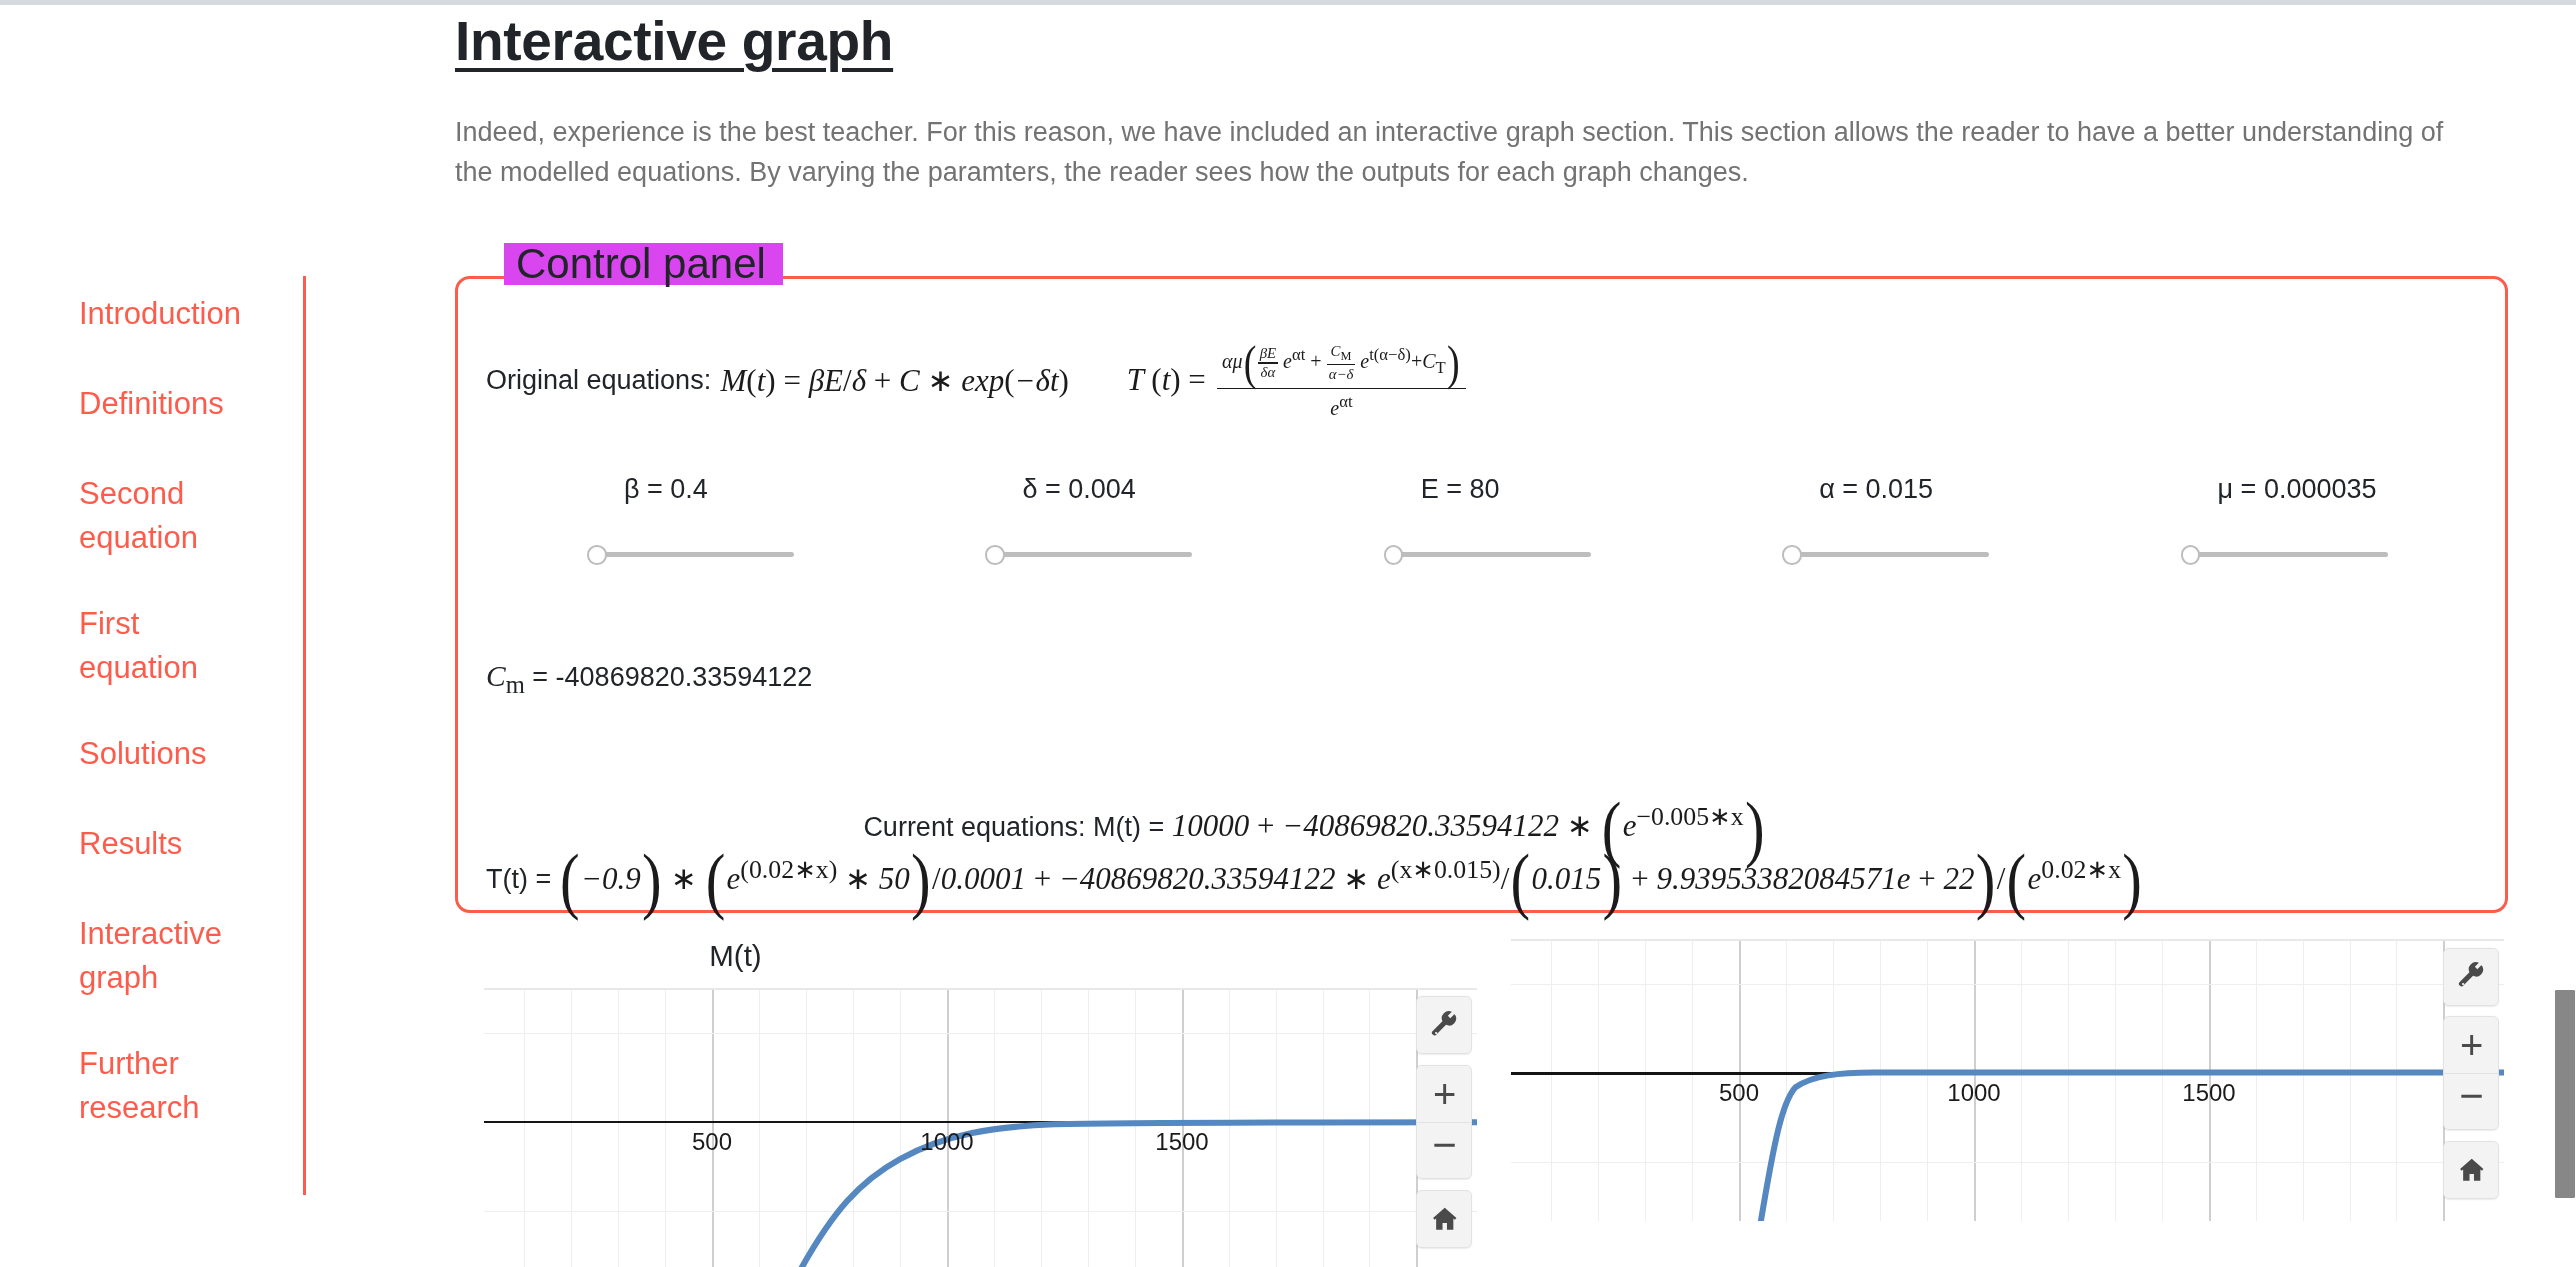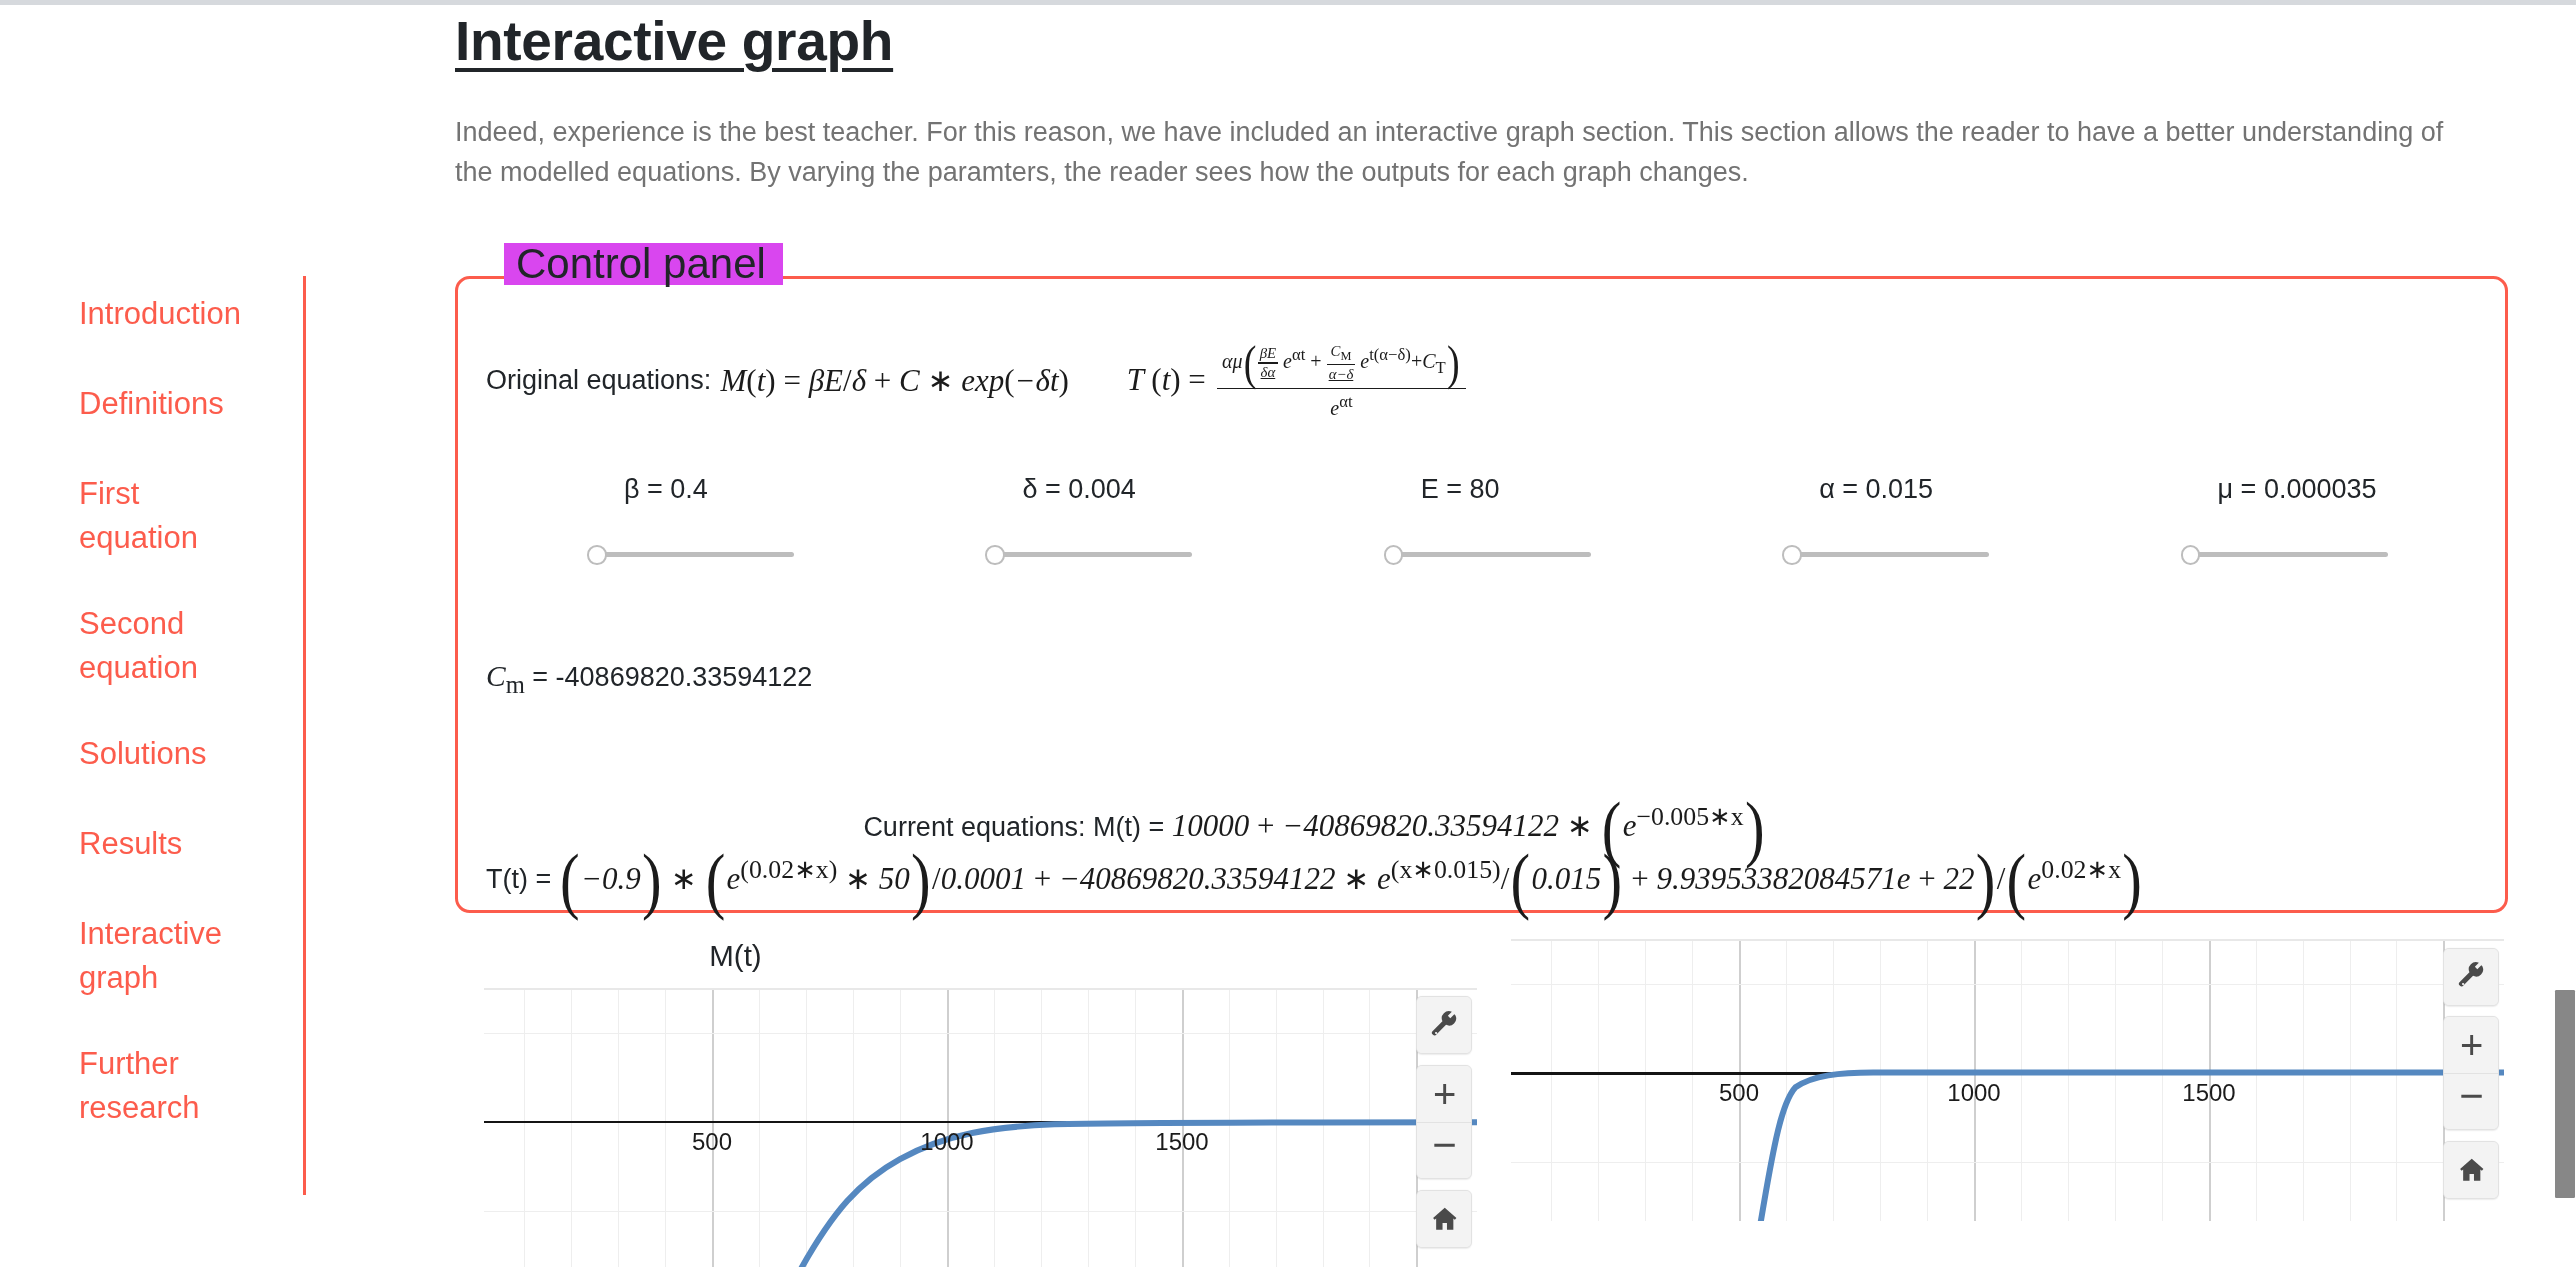--- a/index.html
+++ b/index.html
@@ -169,21 +169,21 @@
   }
   .sfrac {
     display: inline-flex;
     flex-direction: column;
     align-items: center;
     vertical-align: middle;
     font-size: 0.74em;
   }
   .sfrac .n { padding: 0 2px 1.3px 2px; line-height: 1.05; }
   .sfrac .b { width: 100%; height: 1.1px; background: #1b1b1b; }
-  .sfrac .d { padding: 1.3px 2px 0 2px; line-height: 1.05; text-decoration: underline; }
+  .sfrac .d { padding: 1.3px 2px 0 2px; line-height: 1.05; }
   .paren-big {
     font-size: 1.9em;
     font-style: normal;
     vertical-align: middle;
     display: inline-block;
     transform: scaleY(1.25);
     margin: 0 1.3px;
   }
 
   
@@ -385,22 +385,22 @@
 
 <div id="page">
 
   <div class="top-edge"></div>
 
   <div class="sidebar">
     <div class="sidebar-rule"></div>
     <nav class="nav">
       <a class="nav-item">Introduction</a>
       <a class="nav-item">Definitions</a>
+      <a class="nav-item two-line">Second equation</a>
       <a class="nav-item two-line">First equation</a>
-      <a class="nav-item two-line">Second equation</a>
       <a class="nav-item">Solutions</a>
       <a class="nav-item">Results</a>
       <a class="nav-item two-line">Interactive graph</a>
       <a class="nav-item two-line">Further research</a>
     </nav>
   </div>
 
   <div class="main">
     <h1 class="page-title">Interactive graph</h1>
     <p class="intro">Indeed, experience is the best teacher. For this reason, we have included an interactive graph section. This section allows the reader to have a better understanding of the modelled equations. By varying the paramters, the reader sees how the outputs for each graph changes.</p>

